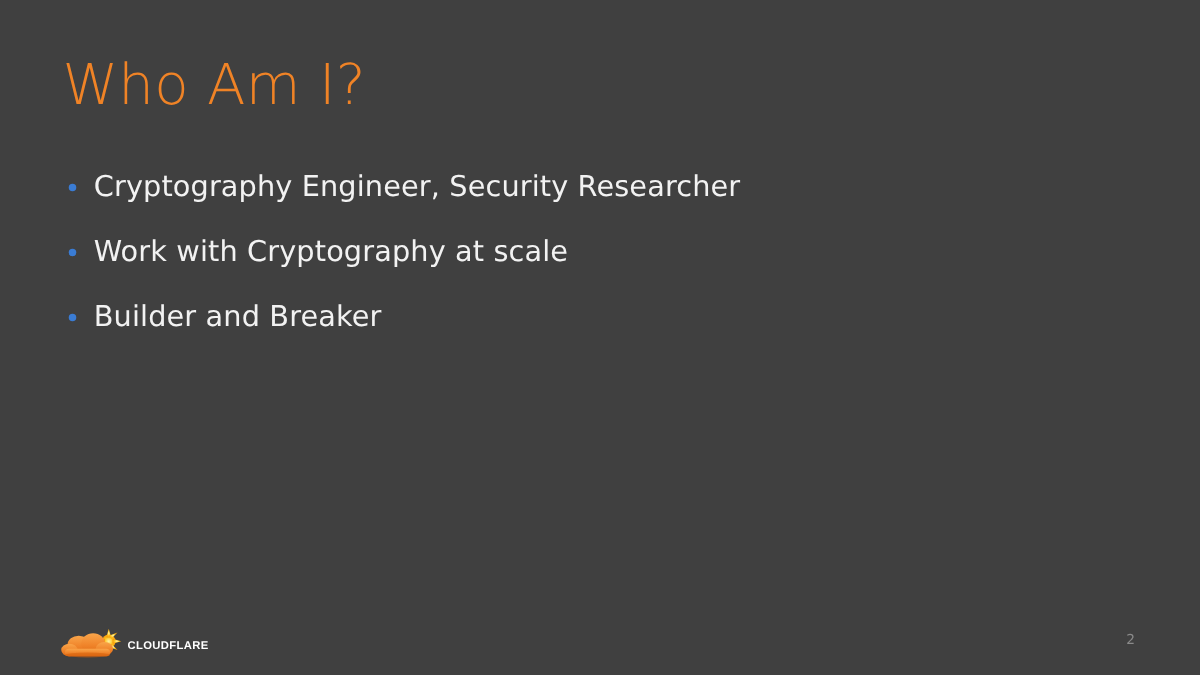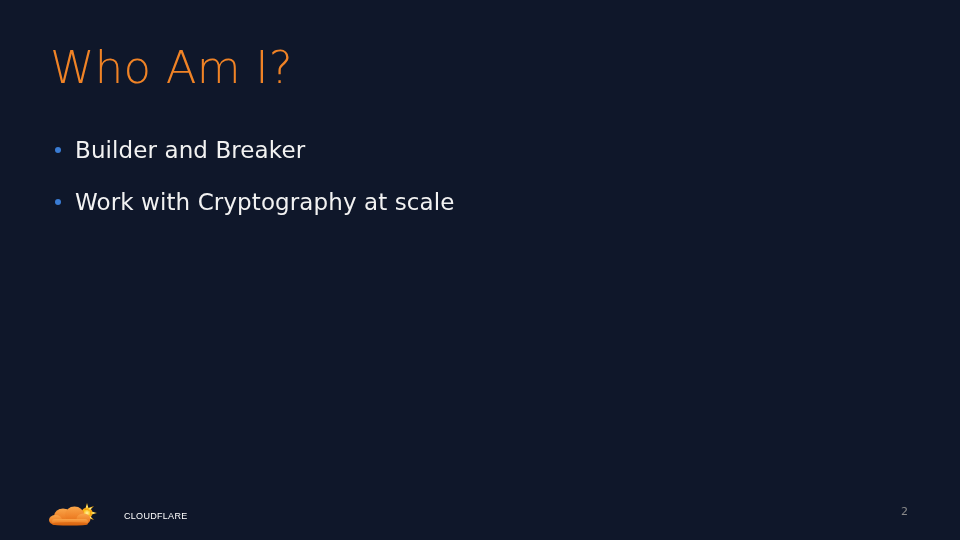--- a/index.html
+++ b/index.html
@@ -13,21 +13,21 @@
     height: 540px;
     overflow: hidden;
     font-family: "Liberation Sans", sans-serif;
     -webkit-font-smoothing: antialiased;
   }
 
   #slide {
     position: relative;
     width: 960px;
     height: 540px;
-    background: #0f172a;
+    background: #404040;
   }
 
   
   #slide-title {
     position: absolute;
     left: 50px;
     top: 44px;
     font-family: "DejaVu Sans", sans-serif;
     font-size: 45px;
     font-weight: 300;
@@ -81,24 +81,24 @@
     height: 32px;
     display: flex;
     align-items: center;
   }
   #logo-mark {
     width: 52px;
     height: 30px;
     display: block;
   }
   #logo-wordmark {
-    margin-left: 24px;
+    margin-left: 2px;
     font-family: "Liberation Sans", sans-serif;
     font-size: 13px;
-    font-weight: 400;
+    font-weight: 700;
     color: #ffffff;
     letter-spacing: 0.3px;
     font-variant: small-caps;
     text-transform: lowercase;
     white-space: nowrap;
   }
 
   
   #page-number {
     position: absolute;
@@ -112,30 +112,34 @@
 </style>
 </head>
 <body>
 
 <div id="slide">
 
   <div id="slide-title">Who Am I?</div>
 
   <ul id="bullet-list">
 
+    <li>
+      <span class="bullet-dot"></span>
+      <span class="bullet-text">Cryptography Engineer, Security Researcher</span>
+    </li>
 
 
     <li>
       <span class="bullet-dot"></span>
-      <span class="bullet-text">Builder and Breaker</span>
+      <span class="bullet-text">Work with Cryptography at scale</span>
     </li>
 
     <li>
       <span class="bullet-dot"></span>
-      <span class="bullet-text">Work with Cryptography at scale</span>
+      <span class="bullet-text">Builder and Breaker</span>
     </li>
 
   </ul>
 
   <div id="footer-logo">
     <svg id="logo-mark" viewBox="0 0 104 60">
       <defs>
         <linearGradient id="cloudGrad" x1="0" y1="0" x2="0" y2="1">
           <stop offset="0%" stop-color="#f9a54a"></stop>
           <stop offset="55%" stop-color="#f0852b"></stop>

